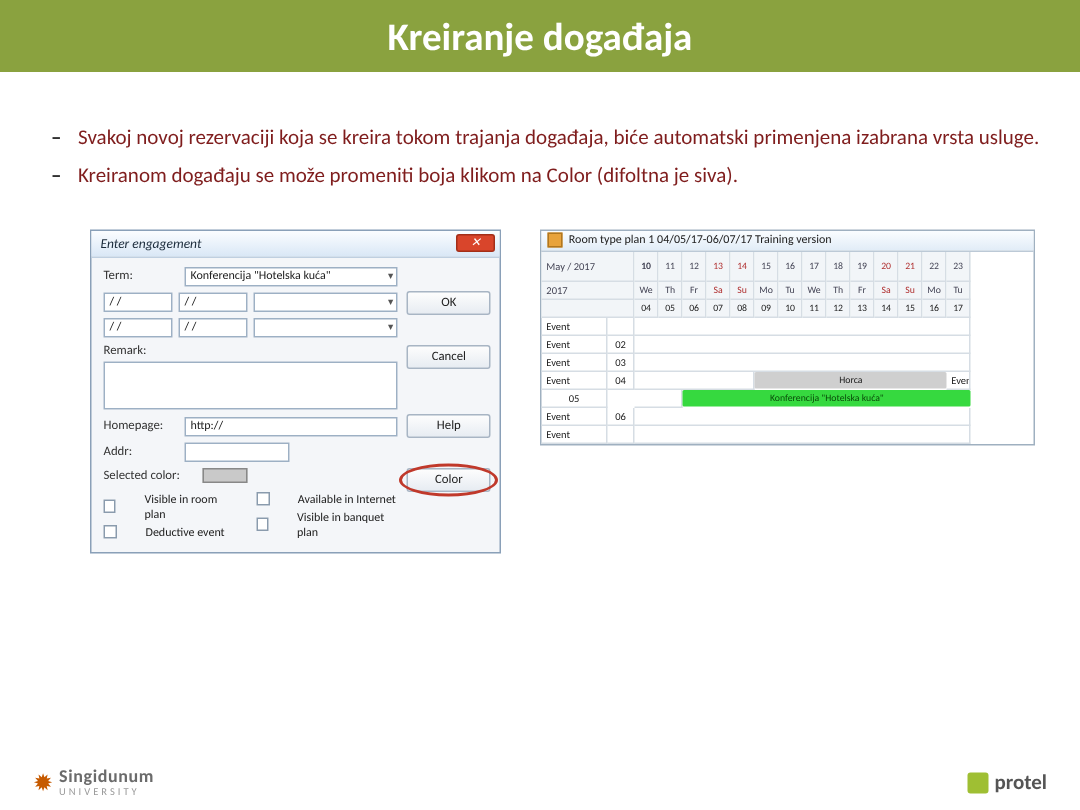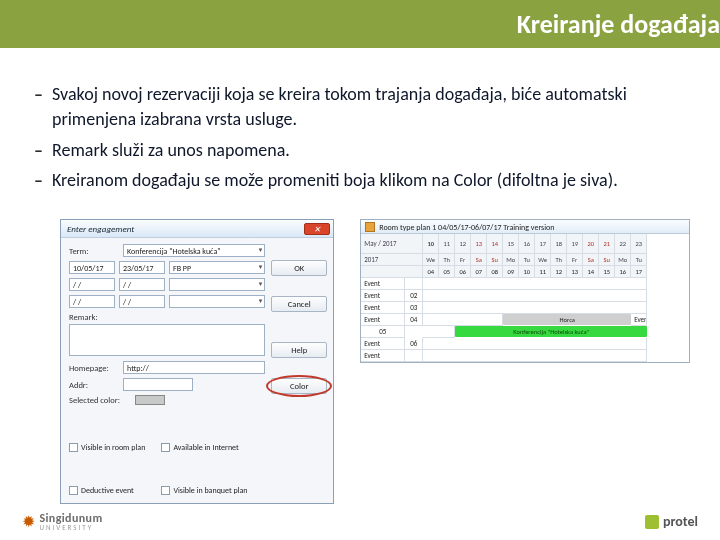--- a/index.html
+++ b/index.html
@@ -6,37 +6,37 @@
   body {
     width: 720px; height: 540px;
     font-family: "Segoe UI", Calibri, Arial, sans-serif;
     background: #fff;
     position: relative;
     overflow: hidden;
   }
   .title-bar {
     width: 100%; height: 48px;
     background: #8aa23f;
-    display: flex; align-items: center; justify-content: flex-end;
+    display: flex; align-items: center; justify-content: center;
   }
   .title-bar h1 {
     color: #fff;
     font-size: 26px;
     font-weight: 700;
   }
   .bullets {
     padding: 34px 26px 12px 34px;
   }
   .bullets li {
     list-style: none;
     position: relative;
     padding-left: 18px;
-    font-size: 18px;
+    font-size: 14px;
     line-height: 1.38;
-    color: #0f172a;
+    color: #7f1d1d;
     margin-bottom: 6px;
   }
   .bullets li::before {
     content: "–";
     position: absolute; left: 0; top: 0;
     font-weight: 700;
     color: #2b2b2b;
   }
   .figures {
     display: flex;
@@ -112,21 +112,21 @@
     font-size: 7px; color: #555;
   }
   .date-grid { display: flex; gap: 4px; margin-bottom: 4px; }
   .textarea {
     width: 100%; height: 32px;
     background: #fff; border: 1px solid #9db0c4;
   }
   .section-label { font-size: 8.5px; margin: 3px 0 2px 0; color: #333; }
   .checks { display: flex; gap: 16px; margin-top: 6px; }
   .checks .col { display: flex; flex-direction: column; gap: 2px; }
-  .chk { font-size: 8px; display: flex; align-items: center; gap: 3px; margin-top: 31px; }
+  .chk { font-size: 8px; display: flex; align-items: center; gap: 19px; }
   .chk .box {
     width: 9px; height: 9px; border: 1px solid #8a9bad; background: #fff;
   }
   .grey-swatch {
     width: 30px; height: 10px; background: #c9c9c9; border: 1px solid #888;
     display: inline-block;
   }
 
   
   .plan {
@@ -198,49 +198,37 @@
 </style>
 </head>
 <body>
 
 <div class="title-bar">
   <h1>Kreiranje događaja</h1>
 </div>
 
 <ul class="bullets">
   <li>Svakoj novoj rezervaciji koja se kreira tokom trajanja događaja, biće automatski primenjena izabrana vrsta usluge.</li>
-  <li>Remark služi za unos napomena.</li>
   <li>Kreiranom događaju se može promeniti boja klikom na Color (difoltna je siva).</li>
 </ul>
 
 <div class="figures">
 
   <div class="dialog">
     <div class="dlg-titlebar">
       <span class="dlg-title">Enter engagement</span>
       <div class="dlg-close">✕</div>
     </div>
     <div class="dlg-body">
       <div class="dlg-left">
         <div class="row">
           <span class="lbl">Term:</span>
           <div class="inp select" style="flex:1">
             <span>Konferencija "Hotelska kuća"</span>
           </div>
-        </div>
-        <div class="date-grid">
-          <div class="inp small">
-              <span>10/05/17</span>
-            </div>
-          <div class="inp small">
-              <span>23/05/17</span>
-            </div>
-          <div class="inp select" style="flex:1">
-              <span>FB PP</span>
-            </div>
         </div>
         <div class="date-grid">
           <div class="inp small">
               <span>/ /</span>
             </div>
           <div class="inp small">
               <span>/ /</span>
             </div>
           <div class="inp select" style="flex:1"></div>
         </div>

